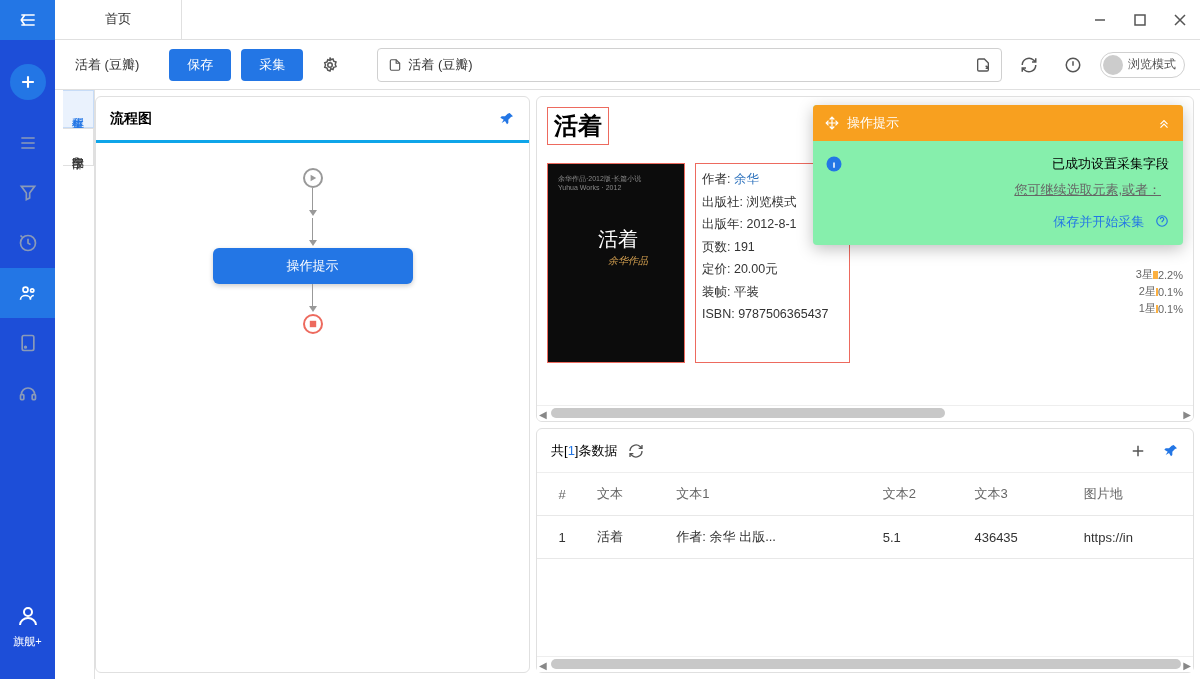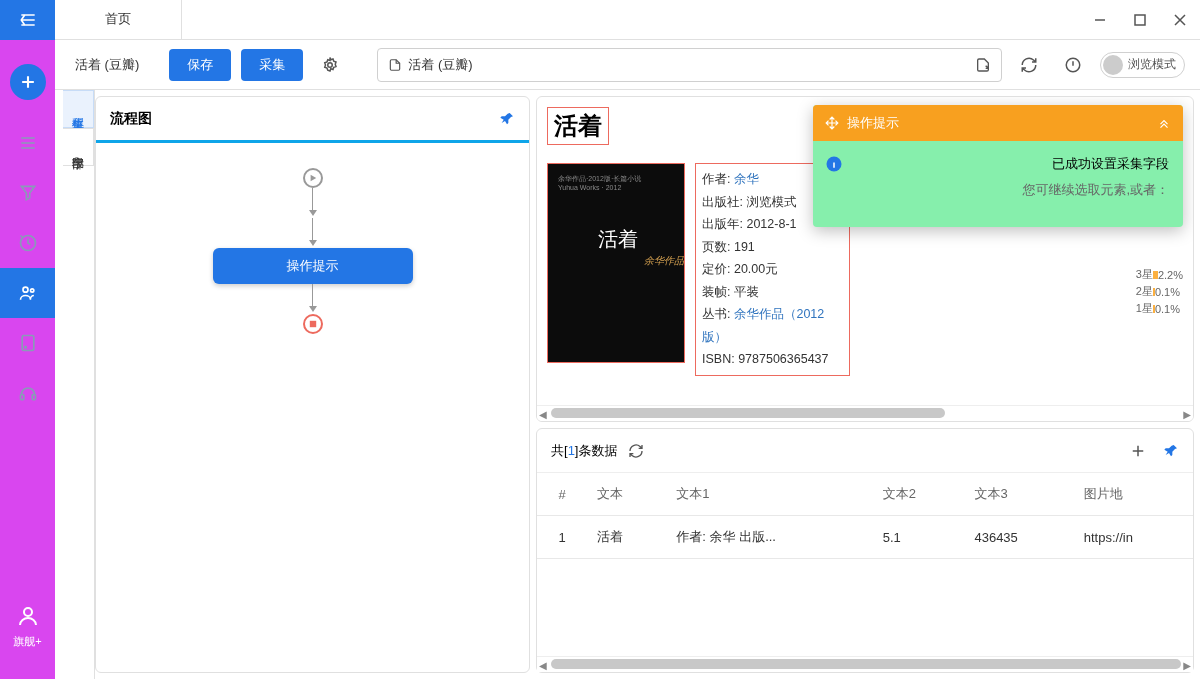--- a/index.html
+++ b/index.html
@@ -1,19 +1,19 @@
 <!DOCTYPE html>
 <html><head>
   <meta charset="utf-8">
   <style>
     * { margin: 0; padding: 0; box-sizing: border-box; font-family: -apple-system, "Microsoft YaHei", sans-serif; }
     body { width: 1200px; height: 679px; display: flex; overflow: hidden; background: #fff; }
     
     
-    .rail { width: 55px; background: #d946ef; display: flex; flex-direction: column; align-items: center; }
+    .rail { width: 55px; background: #1d4ed8; display: flex; flex-direction: column; align-items: center; }
     .rail-top { width: 55px; height: 40px; background: #2376e5; display: flex; align-items: center; justify-content: center; color: #fff; }
     .rail-add { width: 36px; height: 36px; background: #2376e5; border-radius: 50%; display: flex; align-items: center; justify-content: center; color: #fff; margin: 24px 0 18px; font-size: 22px; cursor: pointer; }
     .rail-item { width: 55px; height: 50px; display: flex; align-items: center; justify-content: center; color: #8a9ab8; cursor: pointer; }
     .rail-item.active { background: #2376e5; color: #fff; }
     .rail-bottom { margin-top: auto; color: #fff; font-size: 11px; padding-bottom: 30px; text-align: center; }
     .rail-bottom .avatar { width: 24px; height: 24px; margin: 0 auto 6px; }
     .rail svg { width: 20px; height: 20px; }
     
     
     .main { flex: 1; display: flex; flex-direction: column; }
@@ -57,37 +57,37 @@
     .arrow-down { width: 0; height: 0; border-left: 4px solid transparent; border-right: 4px solid transparent; border-top: 6px solid #999; margin-bottom: 2px; }
     
     
     .right-area { flex: 1; display: flex; flex-direction: column; margin: 6px 6px 6px 0; gap: 6px; overflow: hidden; }
     .preview-wrap { flex: 1; border: 1px solid #e0e0e0; border-radius: 6px; position: relative; overflow: hidden; background: #fff; }
     .preview-content { padding: 10px; }
     .book-title { display: inline-block; font-size: 24px; font-weight: bold; border: 1px solid #ed6a5e; padding: 2px 6px; }
     .book-row { display: flex; gap: 10px; margin-top: 18px; }
     .book-cover { width: 138px; height: 200px; background: #0c0c0c; border: 1px solid #ed6a5e; position: relative; }
     .cover-text { position: absolute; color: #fff; font-size: 20px; top: 62px; left: 50px; }
-    .cover-sig { position: absolute; color: #d4a050; font-size: 10px; top: 90px; left: 60px; font-style: italic; margin-left: 36px;}
+    .cover-sig { position: absolute; color: #d4a050; font-size: 10px; top: 90px; left: 60px; font-style: italic;}
     .cover-tiny { position: absolute; color: #888; font-size: 7px; top: 10px; left: 10px; }
     .meta { flex: 1; border: 1px solid #ed6a5e; padding: 4px 6px; font-size: 12.5px; line-height: 1.8; color: #333; max-width: 155px; }
     .meta .link { color: #3074be; }
     
     
     .popup { position: absolute; top: 8px; right: 10px; width: 370px; background: #86efac; border-radius: 4px; box-shadow: 0 4px 16px rgba(0,0,0,0.25); overflow: hidden; z-index: 10; }
     .popup-header { background: #f8a01f; color: #fff; height: 36px; display: flex; align-items: center; padding: 0 12px; font-size: 13px; gap: 8px; }
     .popup-header .collapse { margin-left: auto; }
     .popup-body { padding: 14px 14px 14px 32px; font-size: 13px; position: relative; text-align: right; }
     .popup-body .info-icon { position: absolute; left: 12px; top: 14px; color: #2376e5; }
-    .popup-body .sub { color: #666; margin: 8px 0 14px; }
+    .popup-body .sub { color: #666; margin: 8px 8px 14px; text-decoration: underline; }
     .popup-body .action-link { color: #2376e5; cursor: pointer; }
     
     
     .star-stats { position: absolute; right: 10px; top: 170px; font-size: 11px; color: #666; }
-    .star-stats .row { display: flex; align-items: center; margin-bottom: 2px; }
+    .star-stats .row { display: flex; align-items: center; margin-bottom: 2px; justify-content: flex-end; }
     .star-stats .bar { width: 5px; height: 8px; background: #fcb040; }
     
     .hscroll { height: 16px; background: #fff; border-top: 1px solid #eee; position: relative; }
     .hscroll-thumb { position: absolute; left: 14px; top: 2px; height: 10px; background: #c8c8c8; border-radius: 5px; }
     .hscroll .arrow-l { position: absolute; left: 2px; top: 3px; color: #888; font-size: 10px; }
     .hscroll .arrow-r { position: absolute; right: 2px; top: 3px; color: #888; font-size: 10px; }
     
     
     .grid-panel { flex: 0 0 245px; border: 1px solid #e0e0e0; border-radius: 6px; background: #fff; display: flex; flex-direction: column; }
     .grid-header { height: 44px; display: flex; align-items: center; padding: 0 14px; font-size: 13px; border-bottom: 1px solid #eee; }
@@ -271,21 +271,20 @@
               <span class="cover-text">活着</span>
               <span class="cover-sig">余华作品</span>
             </div>
             <div class="meta">
               <div><span>作者:</span> <span class="link">余华</span></div>
               <div><span>出版社:</span> <span>浏览模式</span></div>
               <div><span>出版年:</span> <span>2012-8-1</span></div>
               <div><span>页数:</span> <span>191</span></div>
               <div><span>定价:</span> <span>20.00元</span></div>
               <div><span>装帧:</span> <span>平装</span></div>
-              <div><span>丛书:</span> <span class="link">余华作品（2012版）</span></div>
               <div><span>ISBN:</span> <span>9787506365437</span></div>
             </div>
           </div>
           <div class="star-stats">
             <div class="row">
                 <span>3星</span>
                 <span class="bar"></span>
                 <span>2.2%</span>
               </div>
             <div class="row">
@@ -315,20 +314,27 @@
           </div>
           <div class="popup-body">
             <span class="info-icon">
                 <svg width="18" height="18" viewBox="0 0 24 24" fill="#2376e5">
                   <circle cx="12" cy="12" r="10"></circle>
                   <path d="M12 7h.01M11 11h1v5h1" stroke="#fff" stroke-width="2" fill="none"></path>
                 </svg>
               </span>
             <div style="font-weight:500">已成功设置采集字段</div>
             <div class="sub">您可继续选取元素,或者：</div>
+            <div>
+              <span class="action-link">保存并开始采集</span>
+              &nbsp;&nbsp;<svg width="14" height="14" viewBox="0 0 24 24" fill="none" stroke="#2376e5" stroke-width="2" style="display:inline;vertical-align:-2px">
+                  <circle cx="12" cy="12" r="9"></circle>
+                  <path d="M9 9a3 3 0 115 2c-1 1-2 1-2 3M12 17h.01"></path>
+                </svg>
+            </div>
           </div>
         </div>
 
         <div class="hscroll" style="position:absolute;bottom:0;left:0;right:0">
           <span class="arrow-l">◀</span>
           <div class="hscroll-thumb" style="width:60%"></div>
           <span class="arrow-r">▶</span>
         </div>
       </div>
 

